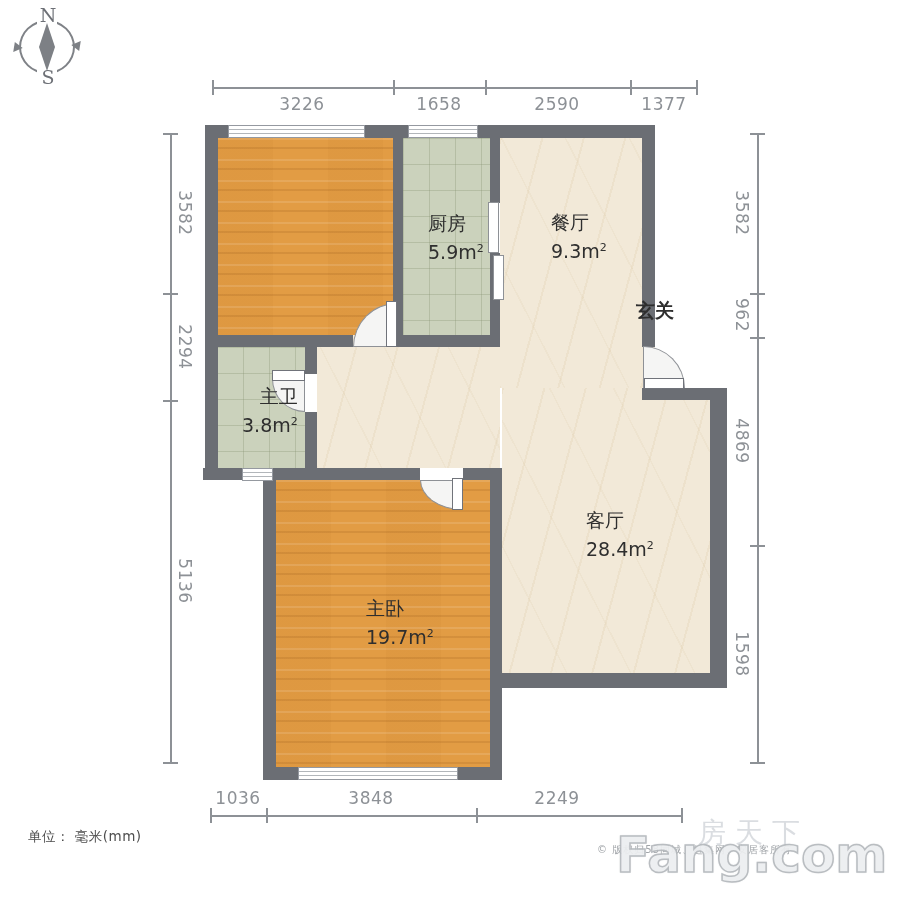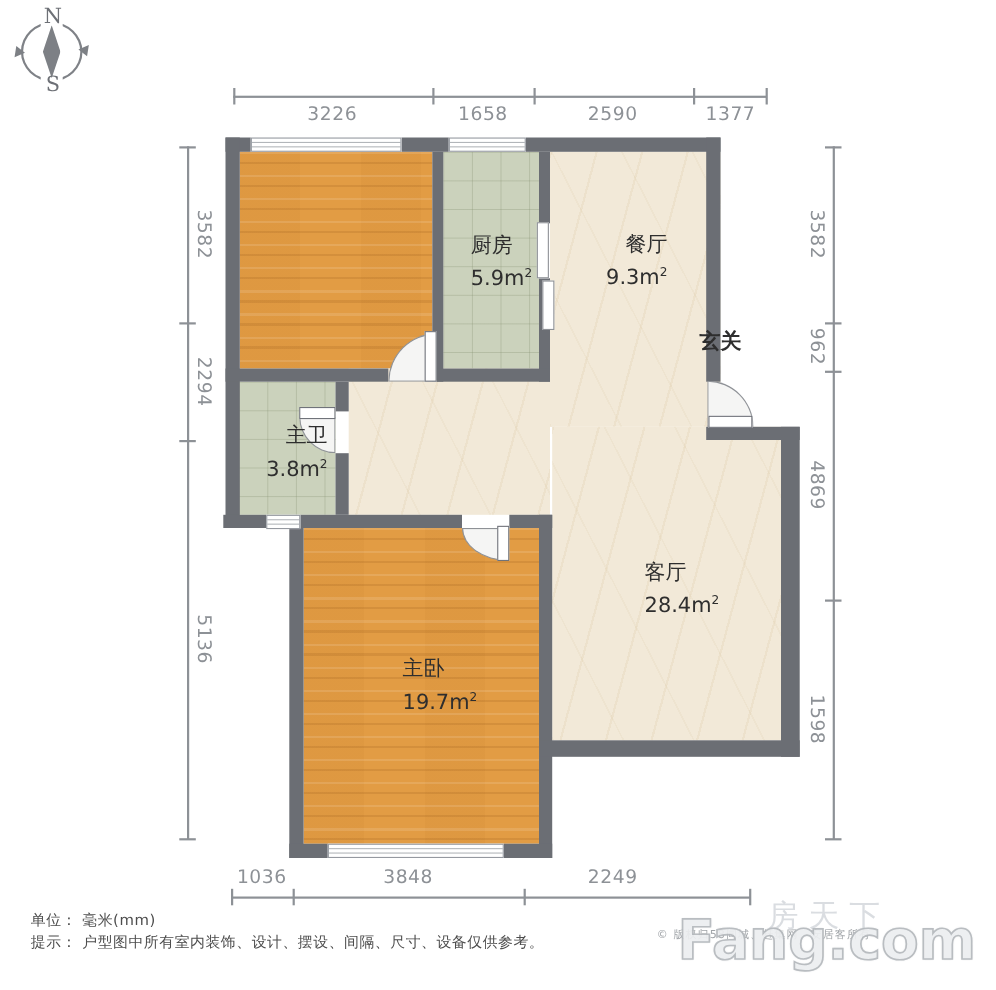--- a/index.html
+++ b/index.html
@@ -122,21 +122,21 @@
   <div class="door-arc" style="left:420px;top:480px;width:42px;height:30px;border-radius:0 0 0 100%;"></div>
   <div class="door-leaf" style="left:452px;top:478px;width:11px;height:32px;"></div>
 
   <div class="slide-panel" style="left:488px;top:202px;width:11px;height:51px;"></div>
   <div class="slide-panel" style="left:493px;top:255px;width:11px;height:45px;"></div>
 
   <div class="room-label" style="left:428px;top:211px;">
     <div>厨房</div>
     <div><span>5.9</span><span>m</span><sup>2</sup></div>
   </div>
-  <div class="room-label" style="left:551px;top:210px;text-align:right;">
+  <div class="room-label" style="left:551px;top:210px;">
     <div>餐厅</div>
     <div><span>9.3</span><span>m</span><sup>2</sup></div>
   </div>
   <div class="room-label" style="left:636px;top:298px;font-weight:bold;">
     <div>玄关</div>
   </div>
   <div class="room-label" style="left:242px;top:384px;text-align:right;">
     <div>主卫</div>
     <div><span>3.8</span><span>m</span><sup>2</sup></div>
   </div>
@@ -191,18 +191,17 @@
     <div class="tick" style="left:210px;top:808px;width:1.5px;height:15px;"></div>
     <div class="tick" style="left:266px;top:808px;width:1.5px;height:15px;"></div>
     <div class="tick" style="left:476px;top:808px;width:1.5px;height:15px;"></div>
     <div class="tick" style="left:681px;top:808px;width:1.5px;height:15px;"></div>
     <div class="dim-label" style="left:238px;top:798px;">1036</div>
     <div class="dim-label" style="left:371px;top:798px;">3848</div>
     <div class="dim-label" style="left:557px;top:798px;">2249</div>
   </div>
 
   <div class="footer-line" style="left:28px;top:828px;">单位： 毫米(mm)</div>
-  <div class="footer-line" style="left:28px;top:848px;">提示： 户型图中所有室内装饰、设计、摆设、间隔、尺寸、设备仅供参考。</div>
   <div class="copyright" style="left:597px;top:843px;">© 版权归58同城、赶集网、安居客所有</div>
   <div class="wm-cn" style="left:698px;top:814px;">房天下</div>
   <div class="wm-en" style="left:616px;top:826px;">Fang.com</div>
 
 </div>
 
 </body></html>

